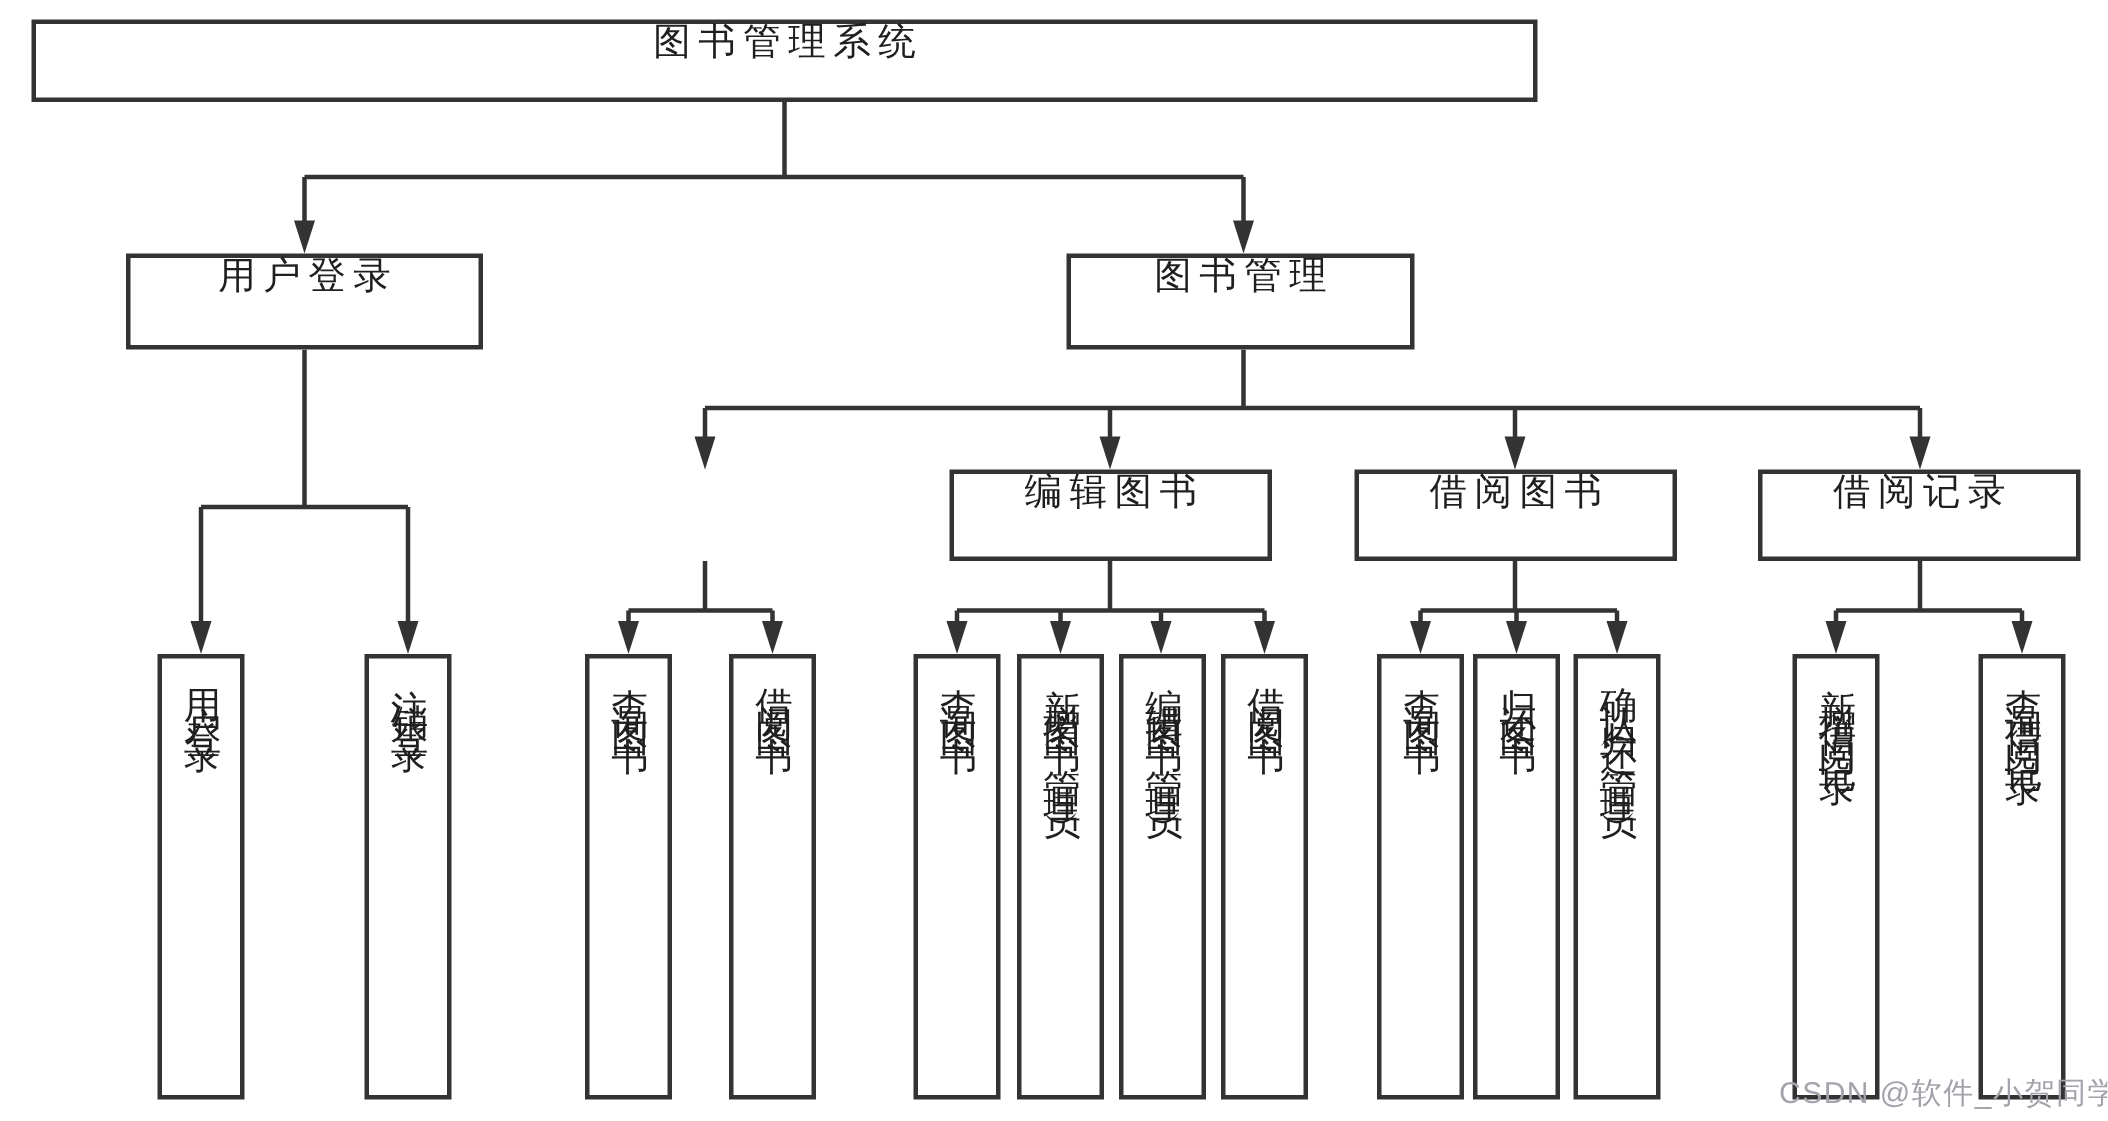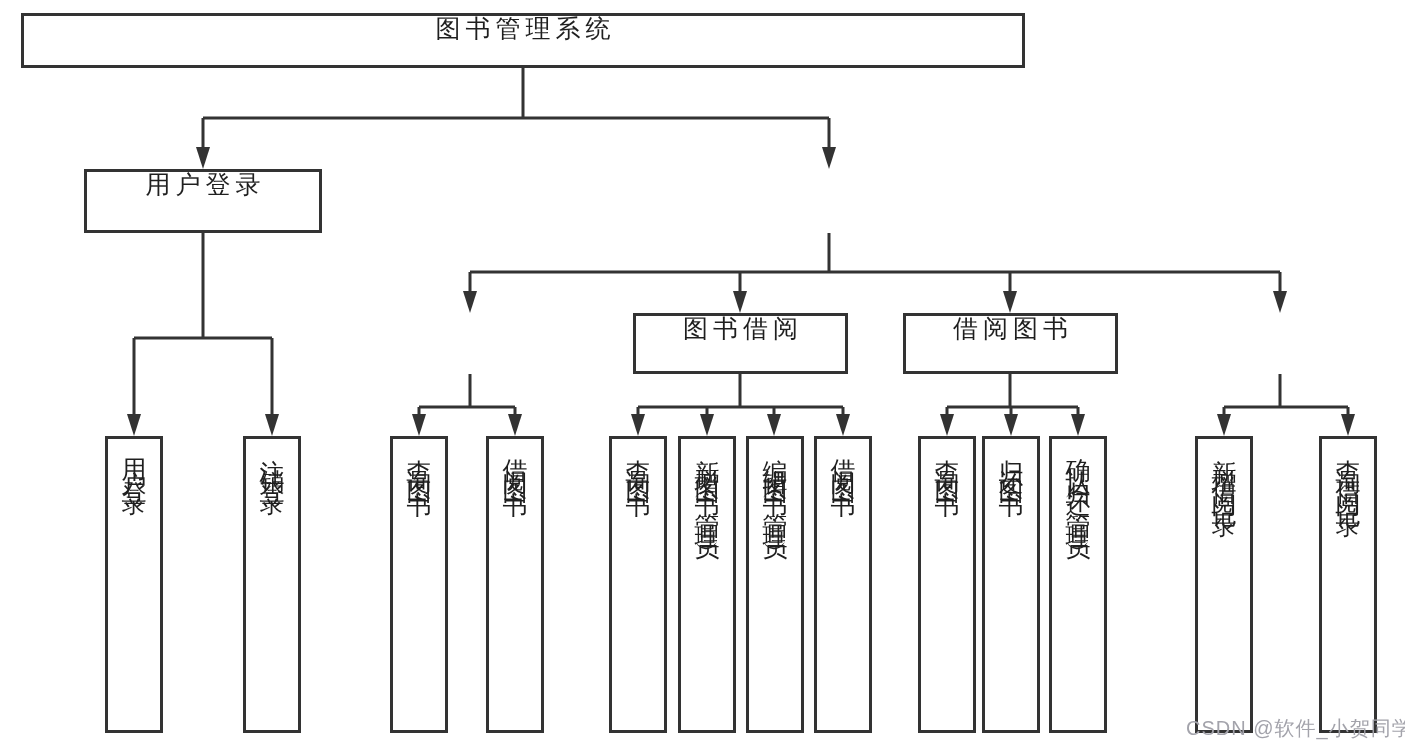--- a/index.html
+++ b/index.html
@@ -87,26 +87,32 @@
     <polygon points="1341,414 1355,414 1348,436"></polygon>
   </svg>
 
   <div class="box h" style="left:21px;top:13px;width:1004px;height:55px">
     <span>图书管理系统</span>
   </div>
 
   <div class="box h" style="left:84px;top:169px;width:238px;height:64px">
     <span>用户登录</span>
   </div>
+  <div class="box h" style="left:711px;top:169px;width:232px;height:64px">
+    <span>图书管理</span>
+  </div>
 
   <div class="box h" style="left:633px;top:313px;width:215px;height:61px">
-    <span>图书借阅</span>
+    <span>编辑图书</span>
   </div>
   <div class="box h" style="left:903px;top:313px;width:215px;height:61px">
     <span>借阅图书</span>
+  </div>
+  <div class="box h" style="left:1172px;top:313px;width:215px;height:61px">
+    <span>借阅记录</span>
   </div>
 
   <div class="box v" style="left:105px;top:436px;width:58px;height:297px">
     <span>用户登录</span>
   </div>
   <div class="box v" style="left:243px;top:436px;width:58px;height:297px">
     <span>注销登录</span>
   </div>
 
   <div class="box v" style="left:390px;top:436px;width:58px;height:297px">

